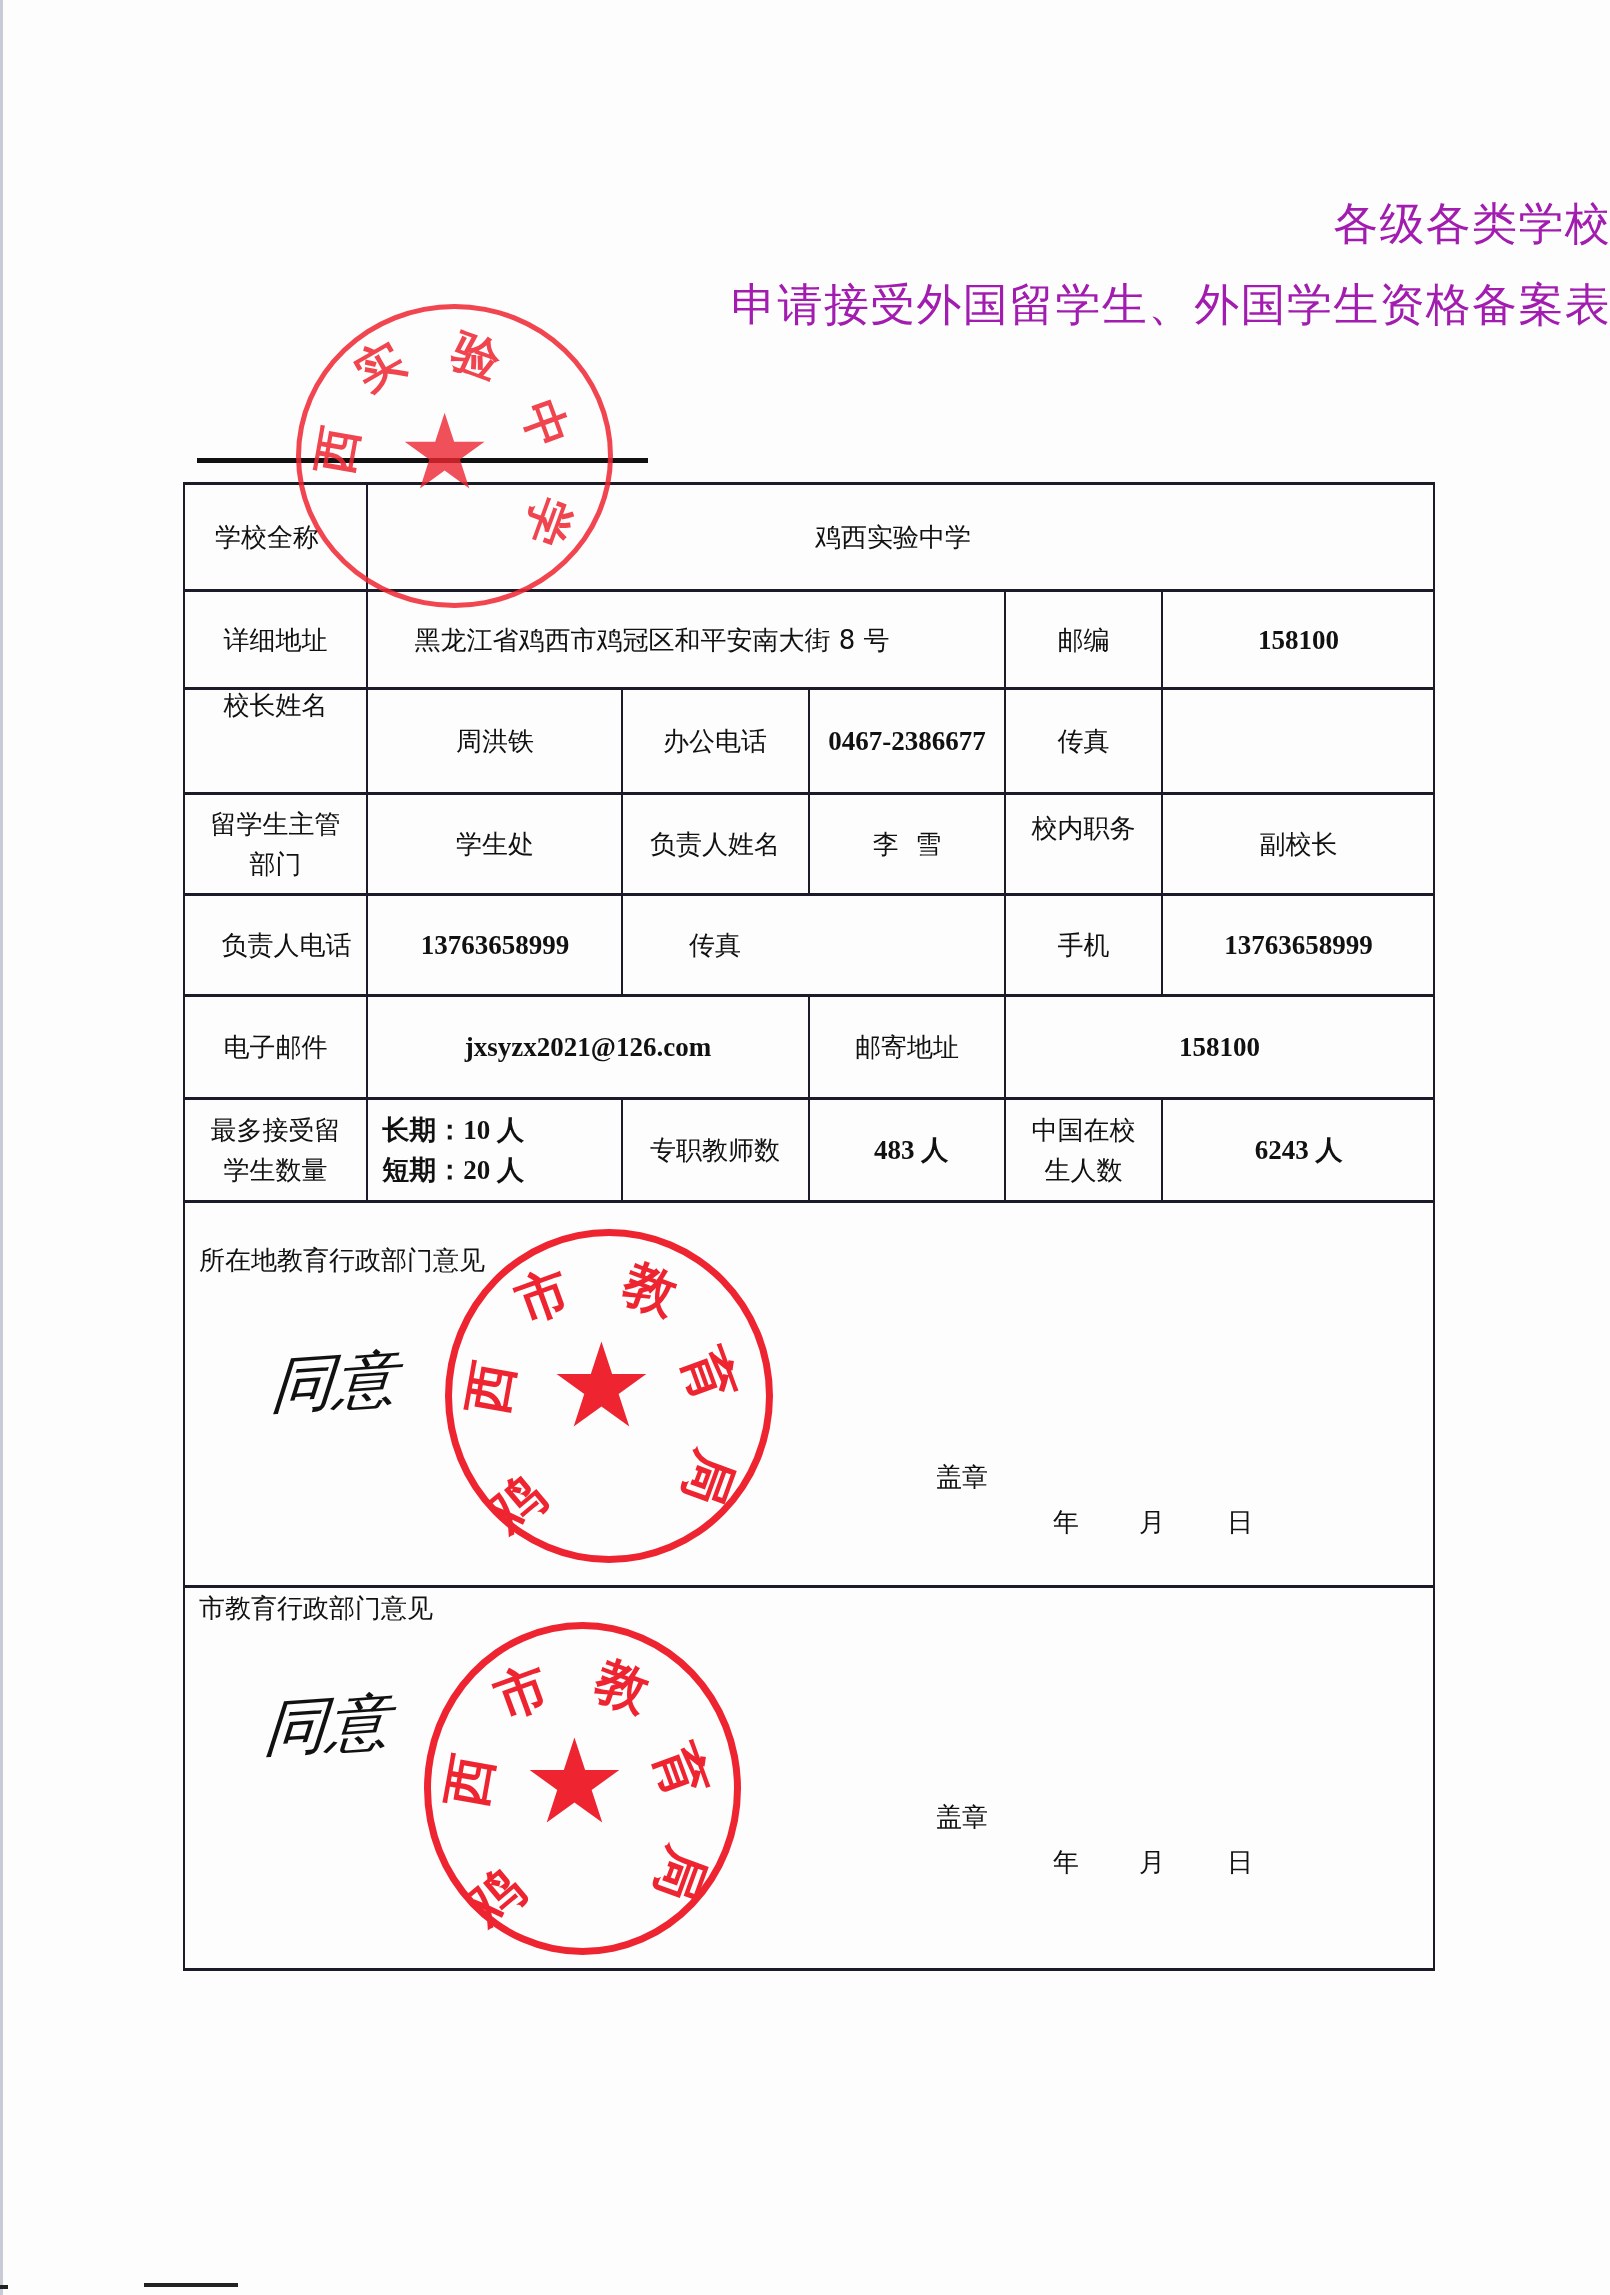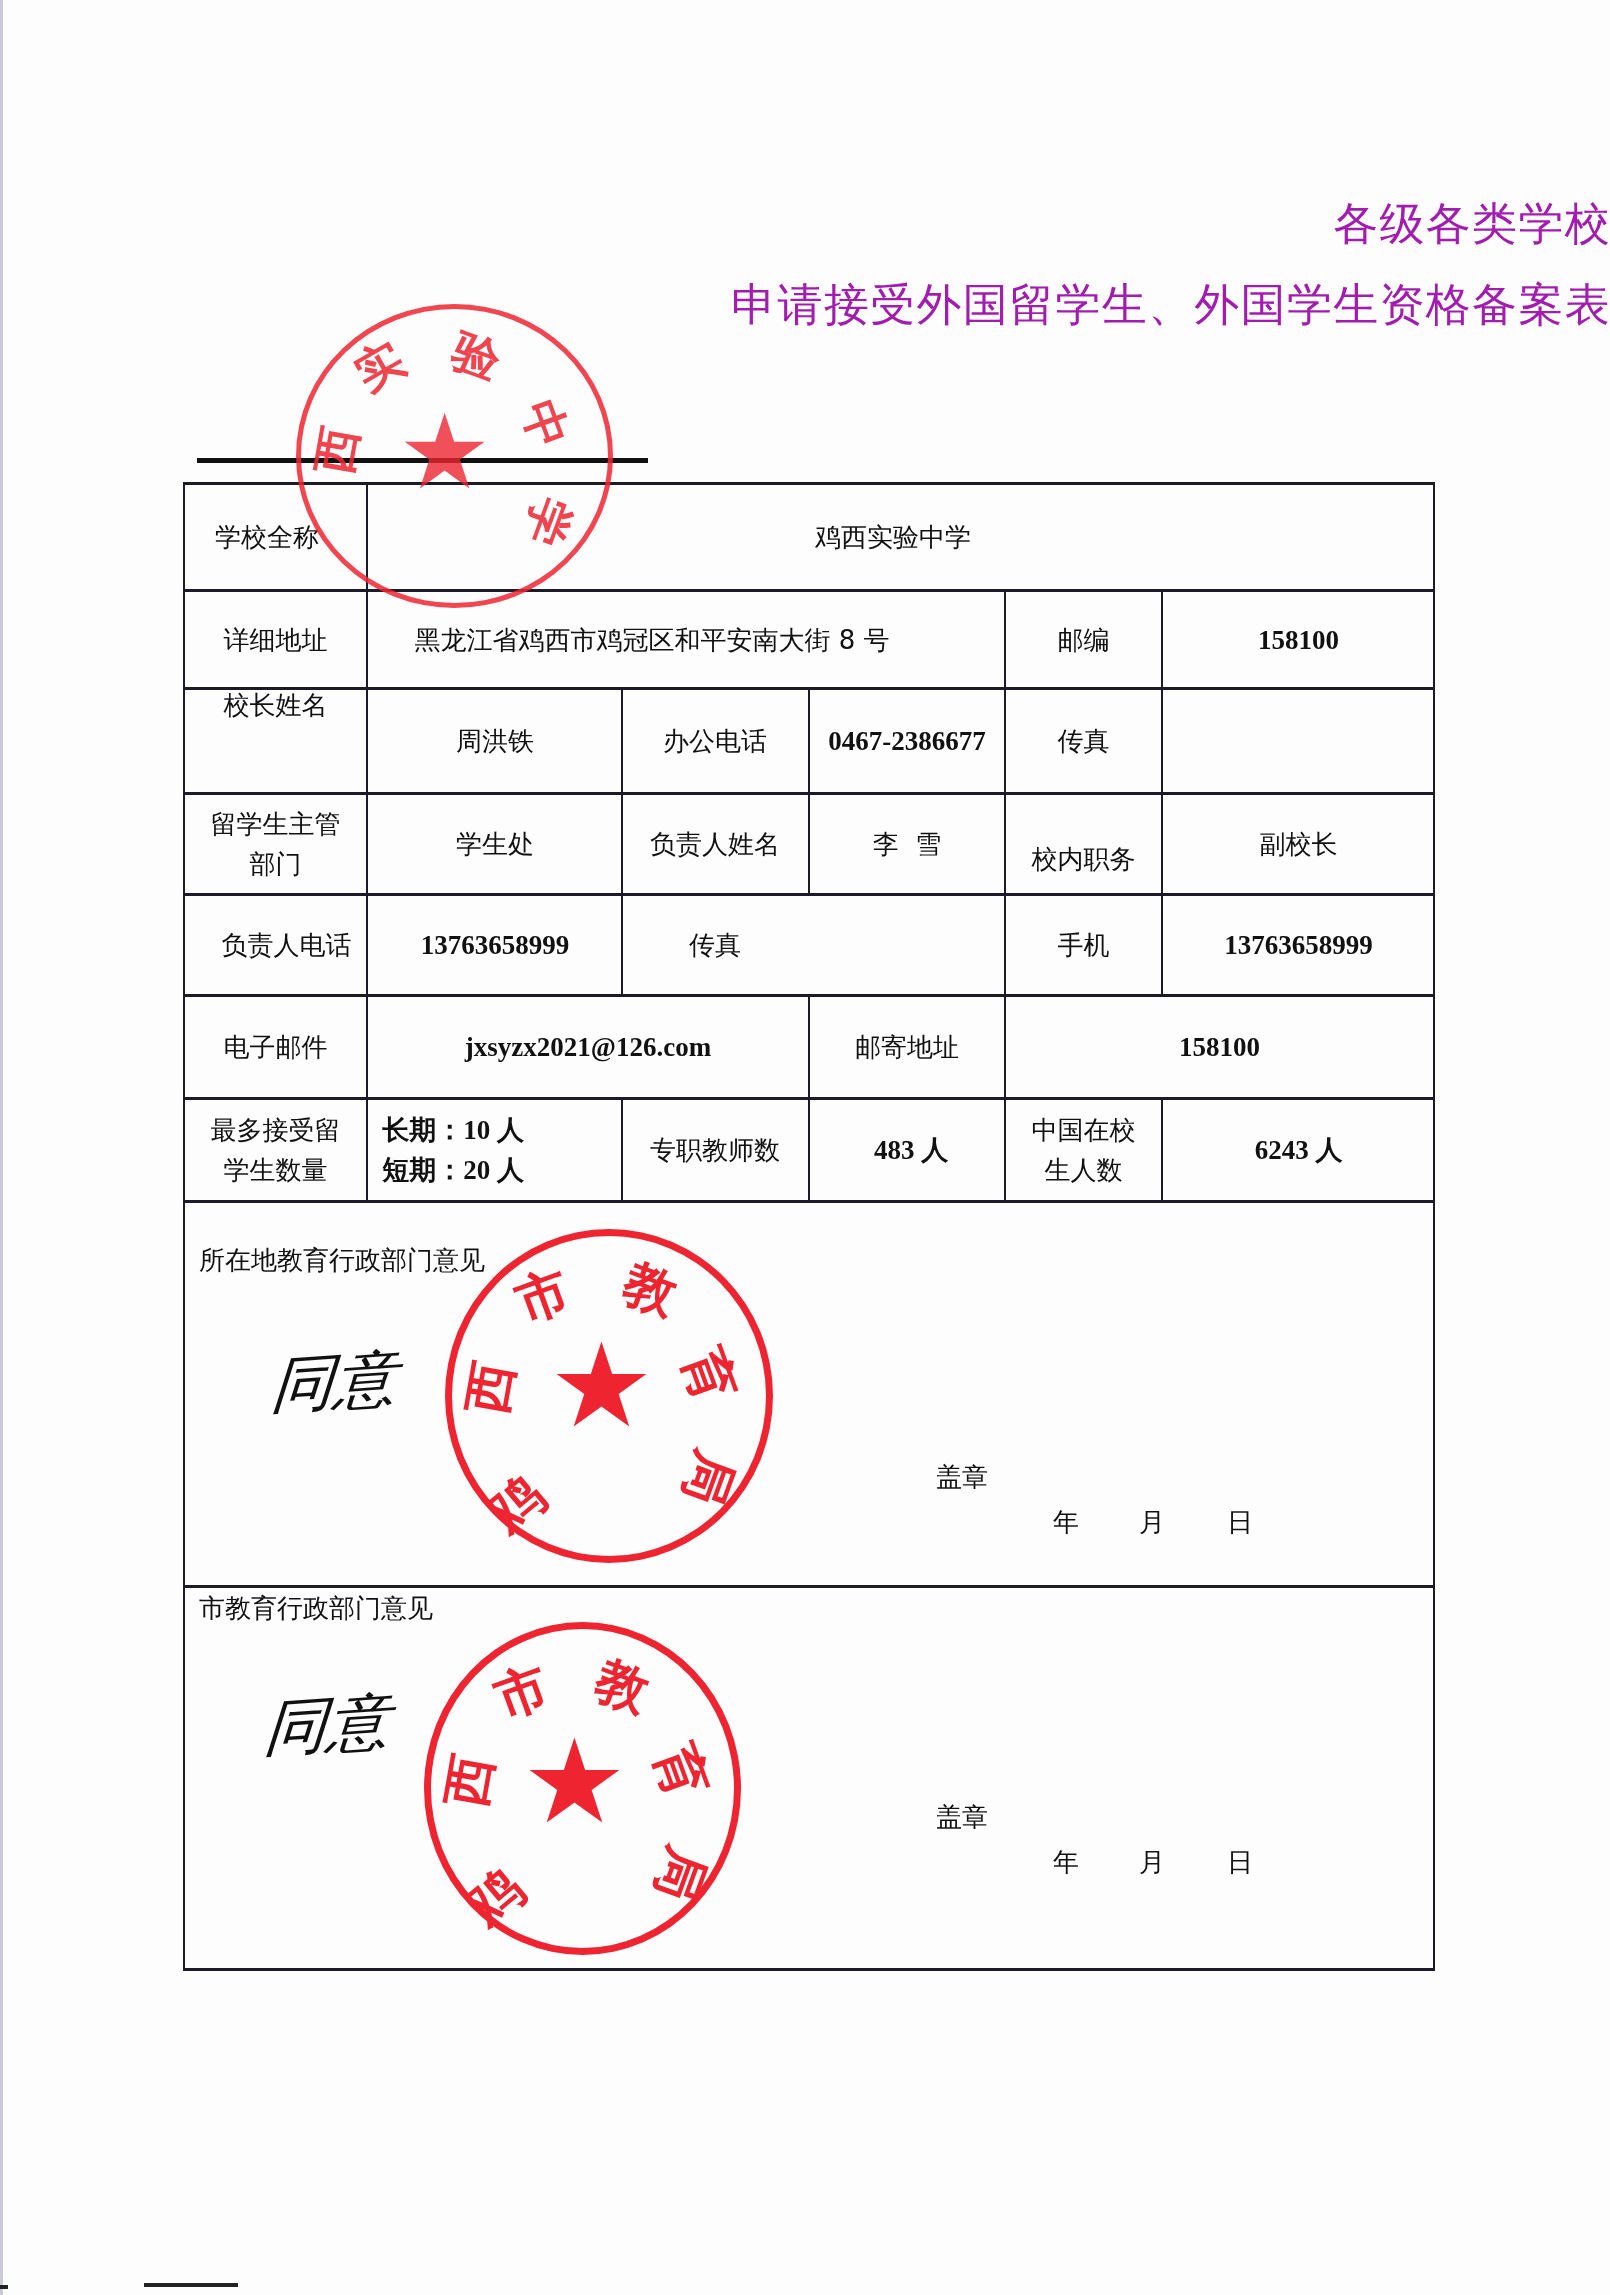--- a/index.html
+++ b/index.html
@@ -78,21 +78,21 @@
 <div class="cell" style="left:1006px; top:689px; width:155px; height:103px;">传真</div>
 <div class="cell" style="left:1163px; top:689px; width:271px; height:103px;"></div>
 
 <div class="cell" style="left:185px; top:795px; width:181px; height:98px; flex-direction:column;">
   <div>留学生主管</div>
   <div>部门</div>
 </div>
 <div class="cell" style="left:368px; top:795px; width:254px; height:98px;">学生处</div>
 <div class="cell" style="left:623px; top:795px; width:184px; height:98px;">负责人姓名</div>
 <div class="cell" style="left:810px; top:795px; width:194px; height:98px; white-space:pre;">李  雪</div>
-<div class="cell" style="left:1006px; top:795px; width:155px; height:128px;">校内职务</div>
+<div class="cell" style="left:1006px; top:764px; width:155px; height:128px;">校内职务</div>
 <div class="cell" style="left:1163px; top:795px; width:271px; height:98px;">副校长</div>
 
 <div class="cell" style="left:185px; top:896px; width:181px; height:98px;padding-left:22px;">负责人电话</div>
 <div class="cell num" style="left:368px; top:896px; width:254px; height:98px;">13763658999</div>
 <div class="cell" style="left:623px; top:896px; width:184px; height:98px;">传真</div>
 <div class="cell" style="left:810px; top:896px; width:194px; height:98px;"></div>
 <div class="cell" style="left:1006px; top:896px; width:155px; height:98px;">手机</div>
 <div class="cell num" style="left:1163px; top:896px; width:271px; height:98px;">13763658999</div>
 
 <div class="cell" style="left:185px; top:997px; width:181px; height:100px;">电子邮件</div>

